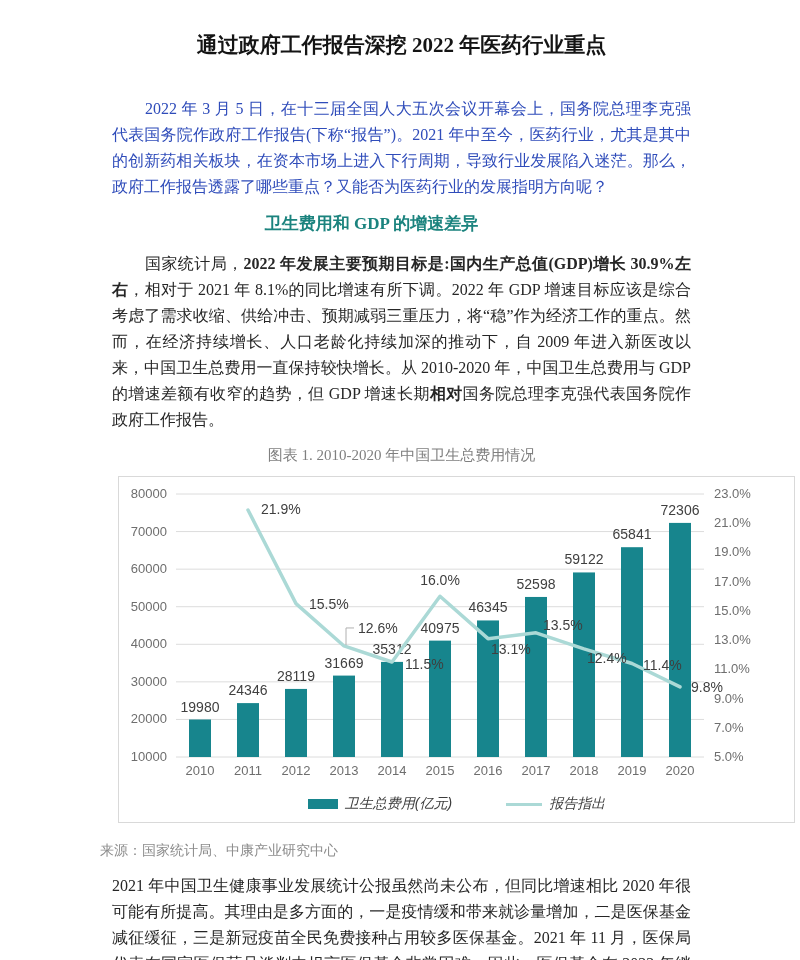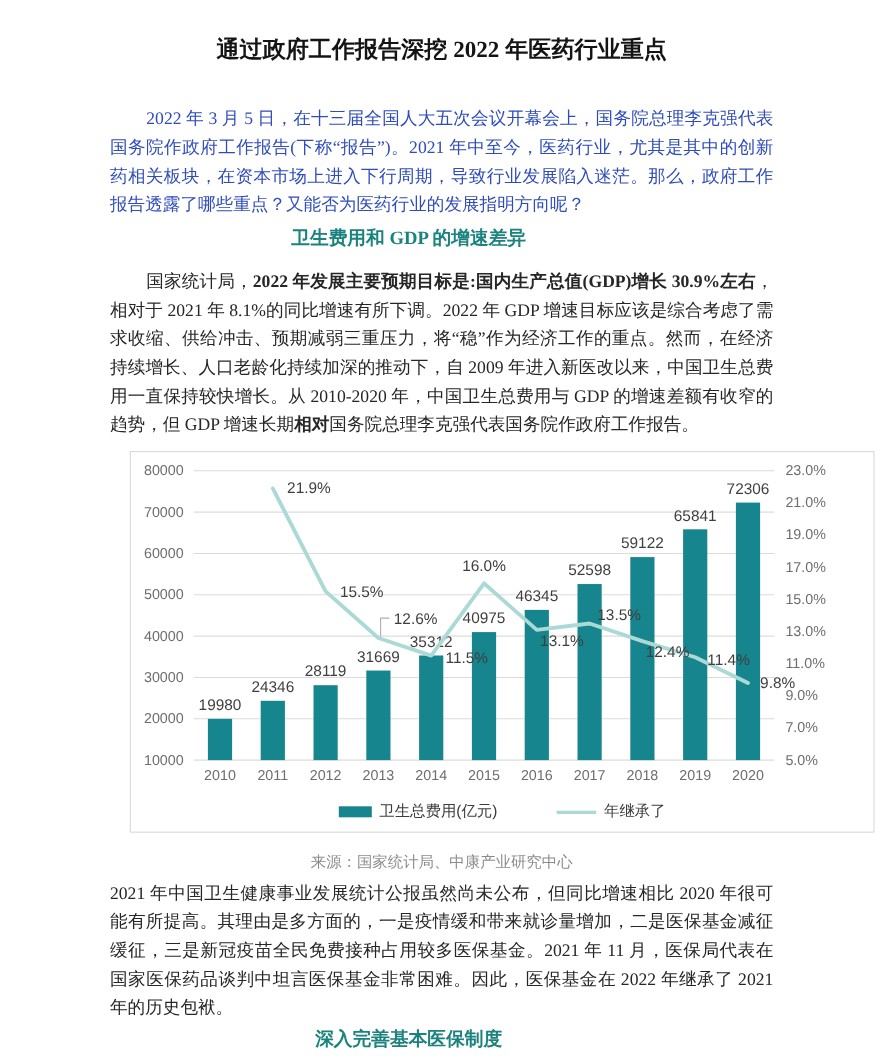--- a/index.html
+++ b/index.html
@@ -1,56 +1,57 @@
 <!DOCTYPE html>
 <html><head>
 <meta charset="utf-8">
 <style>
   html,body{margin:0;padding:0;background:#ffffff;}
   .page{position:relative;width:800px;height:960px;overflow:hidden;background:#fff;
         font-family:"Liberation Serif",serif;color:#262626;}
   .content{margin:0 97px 0 100px;width:603px;}
   h1.doc-title{padding-top:30px;margin:0 0 36px 0;font-size:21px;line-height:30px;
         text-align:center;font-weight:bold;color:#141414;}
-  p.body-p{margin:0;font-size:16px;line-height:26px;text-align:justify;}
+  p.body-p{margin:12px;font-size:16px;line-height:26px;text-align:justify;}
   p.intro{color:#2f4cba;}
   .indent{text-indent:33px;}
   h2.teal{margin:6px 60px 0 0;font-size:17px;line-height:24px;text-align:center;
         font-weight:bold;color:#1b837e;}
   h2.teal.first{margin-top:5px;margin-bottom:15px;}
   h2.teal.second{margin-top:3px;}
   p.caption{margin:3px 0 0 0;font-size:15px;line-height:21px;text-align:center;color:#7f7f7f;}
-  p.source{margin:18px 0 5px 0;font-size:14px;line-height:20px;text-align:center;color:#8c8c8c;}
+  p.source{margin:18px 0 5px 0;font-size:14px;line-height:20px;color:#8c8c8c;}
   .chart-box{position:relative;width:677px;height:347px;margin:10px 0 0 18px;
         border:1px solid #d9d9d9;background:#fff;box-sizing:border-box;}
   #chart-svg{display:block;width:675px;height:345px;}
   #chart-svg text{font-family:"Liberation Sans",sans-serif;}
   #chart-svg text.axis{font-size:13px;fill:#6e6e6e;}
   #chart-svg text.dlabel{font-size:14px;fill:#3f3f3f;}
   .legend{position:absolute;left:0;right:0;bottom:9px;display:flex;justify-content:center;
         align-items:center;gap:54px;font-family:"Liberation Sans",sans-serif;
-        font-size:14px;color:#3c3c3c;}
+        font-size:14px;color:#3c3c3c;font-style:italic;}
   .legend-item{display:flex;align-items:center;}
   .swatch-bar{display:inline-block;width:30px;height:10px;background:#17858d;margin-right:7px;}
   .swatch-line{display:inline-block;width:36px;height:3px;background:#abd9d6;margin-right:7px;}
 </style>
 </head>
 <body>
 
 <div class="page">
   <div class="content">
 
     <h1 class="doc-title">通过政府工作报告深挖 2022 年医药行业重点</h1>
 
     <p class="body-p intro indent">2022 年 3 月 5 日，在十三届全国人大五次会议开幕会上，国务院总理李克强代表国务院作政府工作报告(下称“报告”)。2021 年中至今，医药行业，尤其是其中的创新药相关板块，在资本市场上进入下行周期，导致行业发展陷入迷茫。那么，政府工作报告透露了哪些重点？又能否为医药行业的发展指明方向呢？</p>
 
     <h2 class="teal first">卫生费用和 GDP 的增速差异</h2>
 
     <p class="body-p indent"><span>国家统计局，</span><b>2022 年发展主要预期目标是:国内生产总值(GDP)增长 30.9%左右</b><span>，相对于 2021 年 8.1%的同比增速有所下调。2022 年 GDP 增速目标应该是综合考虑了需求收缩、供给冲击、预期减弱三重压力，将“稳”作为经济工作的重点。然而，在经济持续增长、人口老龄化持续加深的推动下，自 2009 年进入新医改以来，中国卫生总费用一直保持较快增长。从 2010-2020 年，中国卫生总费用与 GDP 的增速差额有收窄的趋势，但 GDP 增速长期</span><b>相对</b><span>国务院总理李克强代表国务院作政府工作报告。</span></p>
 
+    <p class="caption">图表 1. 2010-2020 年中国卫生总费用情况</p>
 
     <div class="chart-box">
       <svg id="chart-svg" viewBox="0 0 675 345" xmlns="http://www.w3.org/2000/svg">
           <line x1="57" x2="585" y1="280" y2="280" stroke="#dcdcdc" stroke-width="1"></line>
           <text x="48" y="284" text-anchor="end" class="axis">10000</text>
           <line x1="57" x2="585" y1="242.42857142857144" y2="242.42857142857144" stroke="#dcdcdc" stroke-width="1"></line>
           <text x="48" y="246.42857142857144" text-anchor="end" class="axis">20000</text>
           <line x1="57" x2="585" y1="204.85714285714286" y2="204.85714285714286" stroke="#dcdcdc" stroke-width="1"></line>
           <text x="48" y="208.85714285714286" text-anchor="end" class="axis">30000</text>
           <line x1="57" x2="585" y1="167.28571428571428" y2="167.28571428571428" stroke="#dcdcdc" stroke-width="1"></line>
@@ -119,21 +120,21 @@
           <text x="524" y="193.48888888888888" text-anchor="start" class="dlabel">11.4%</text>
           <text x="572" y="214.86666666666667" text-anchor="start" class="dlabel">9.8%</text>
         </svg>
       <div class="legend">
         <span class="legend-item">
           <span class="swatch-bar"></span>
           <span>卫生总费用(亿元)</span>
         </span>
         <span class="legend-item">
           <span class="swatch-line"></span>
-          <span>年继承了</span>
+          <span>报告指出</span>
         </span>
       </div>
     </div>
 
     <p class="source">来源：国家统计局、中康产业研究中心</p>
 
     <p class="body-p">2021 年中国卫生健康事业发展统计公报虽然尚未公布，但同比增速相比 2020 年很可能有所提高。其理由是多方面的，一是疫情缓和带来就诊量增加，二是医保基金减征缓征，三是新冠疫苗全民免费接种占用较多医保基金。2021 年 11 月，医保局代表在国家医保药品谈判中坦言医保基金非常困难。因此，医保基金在 2022 年继承了 2021 年的历史包袱。</p>
 
     <h2 class="teal second">深入完善基本医保制度</h2>
 

